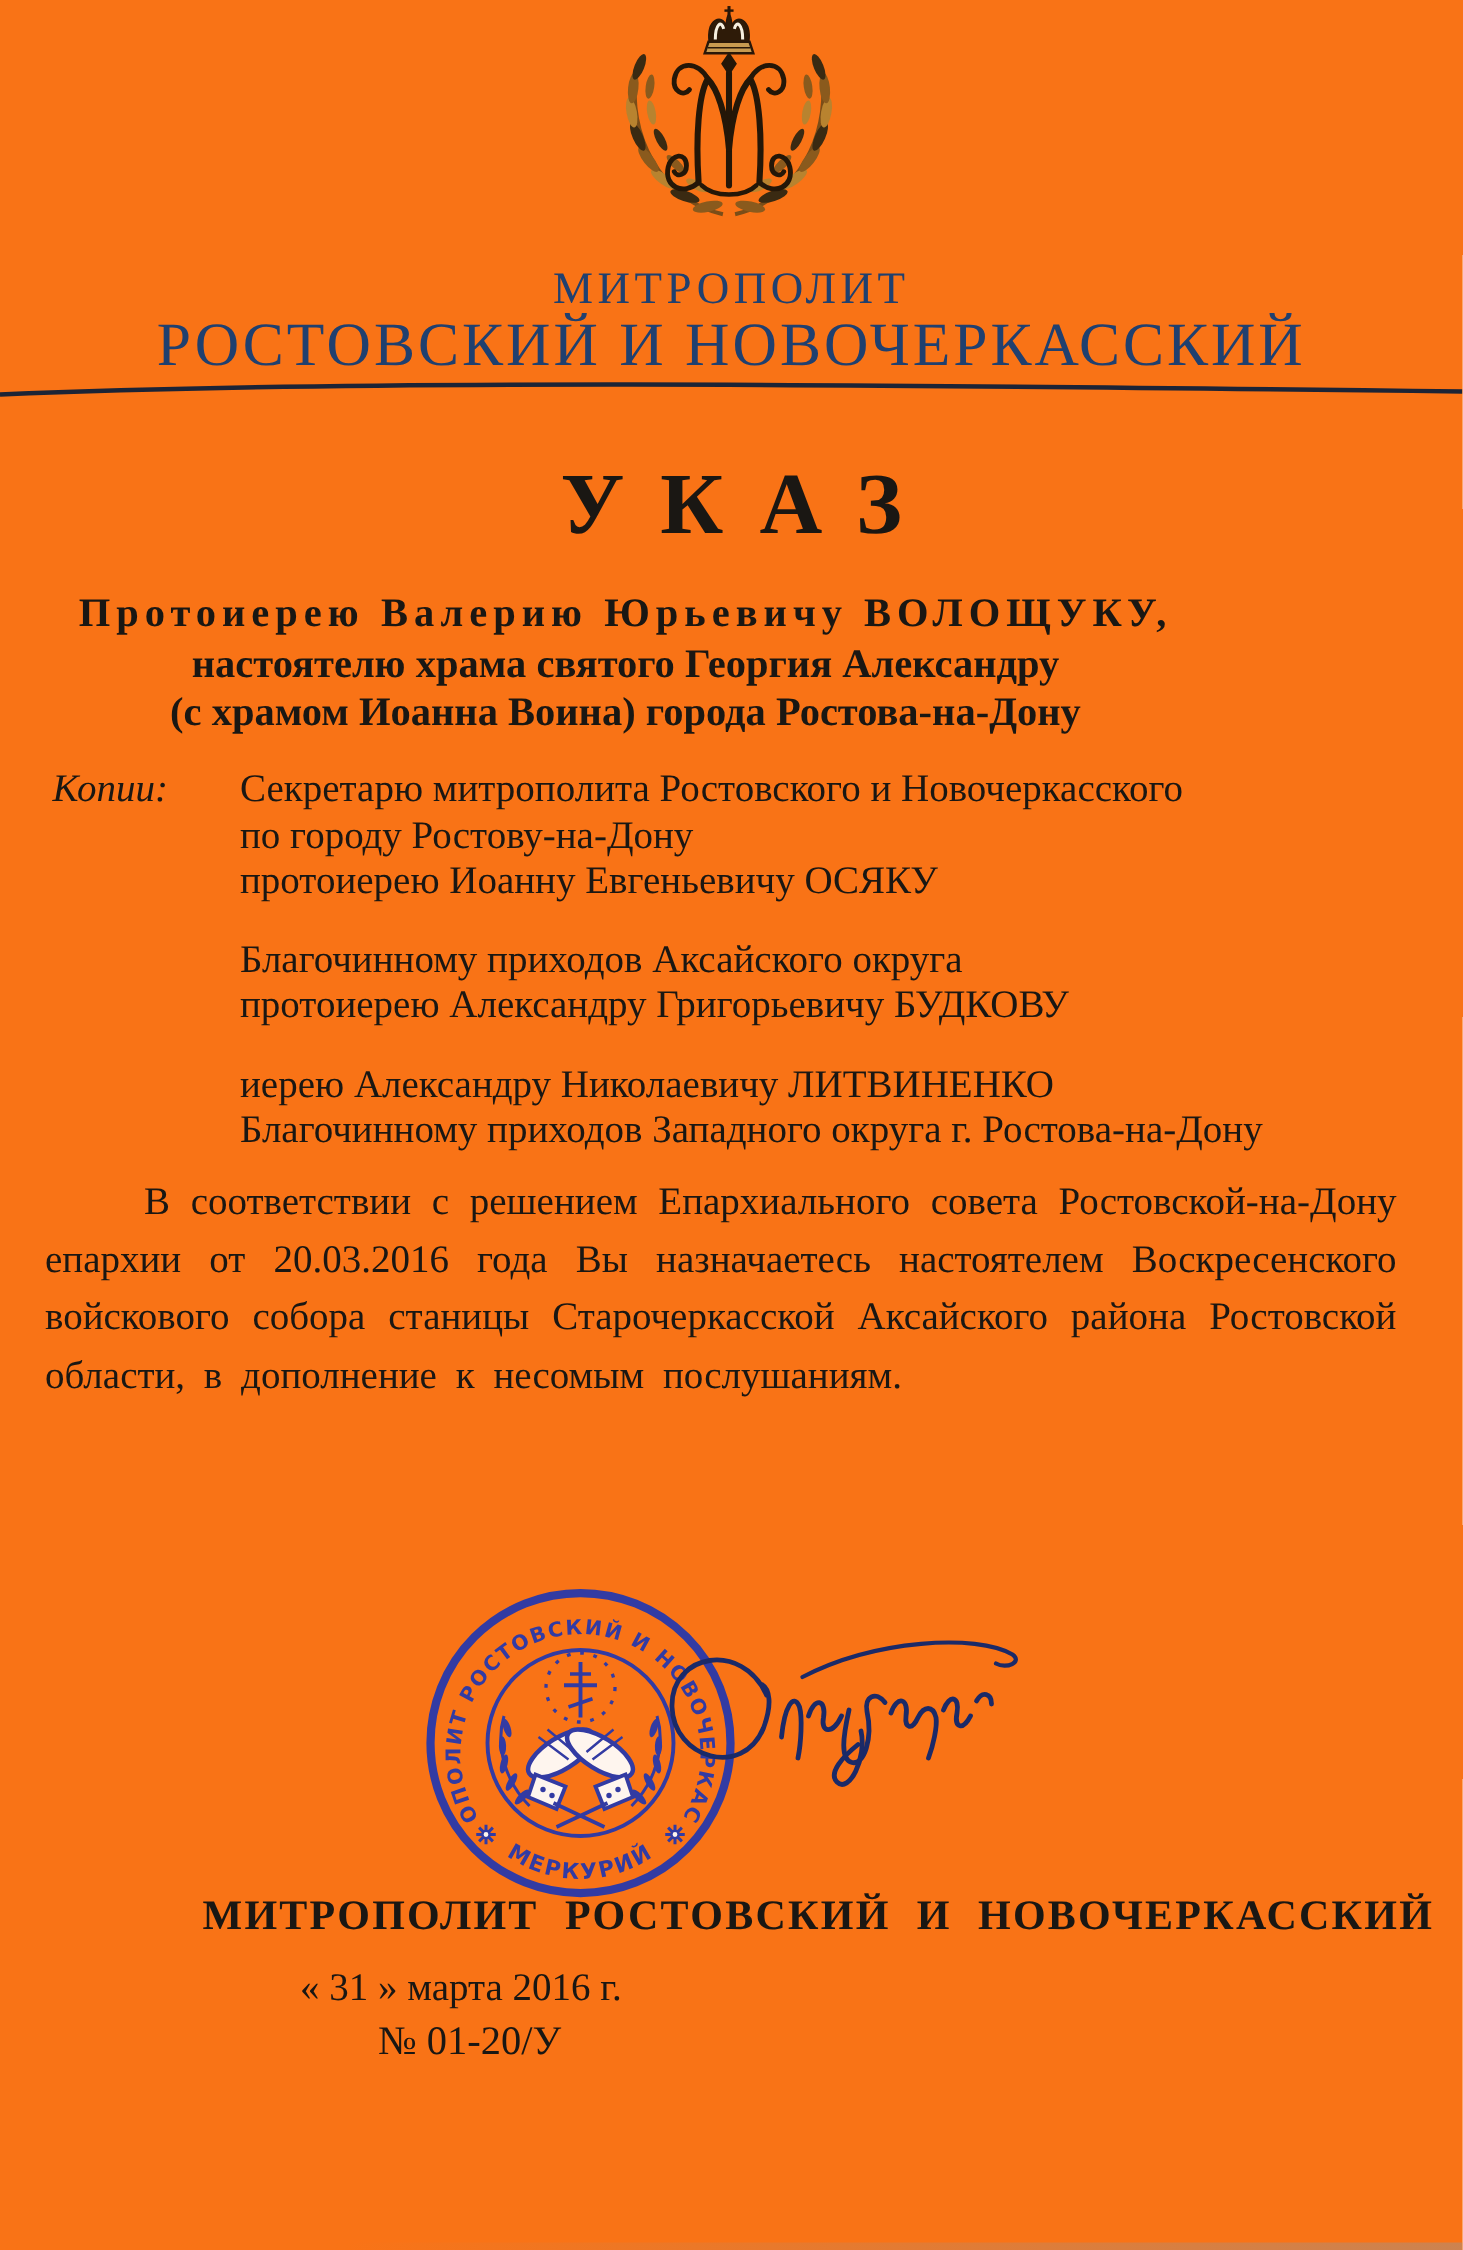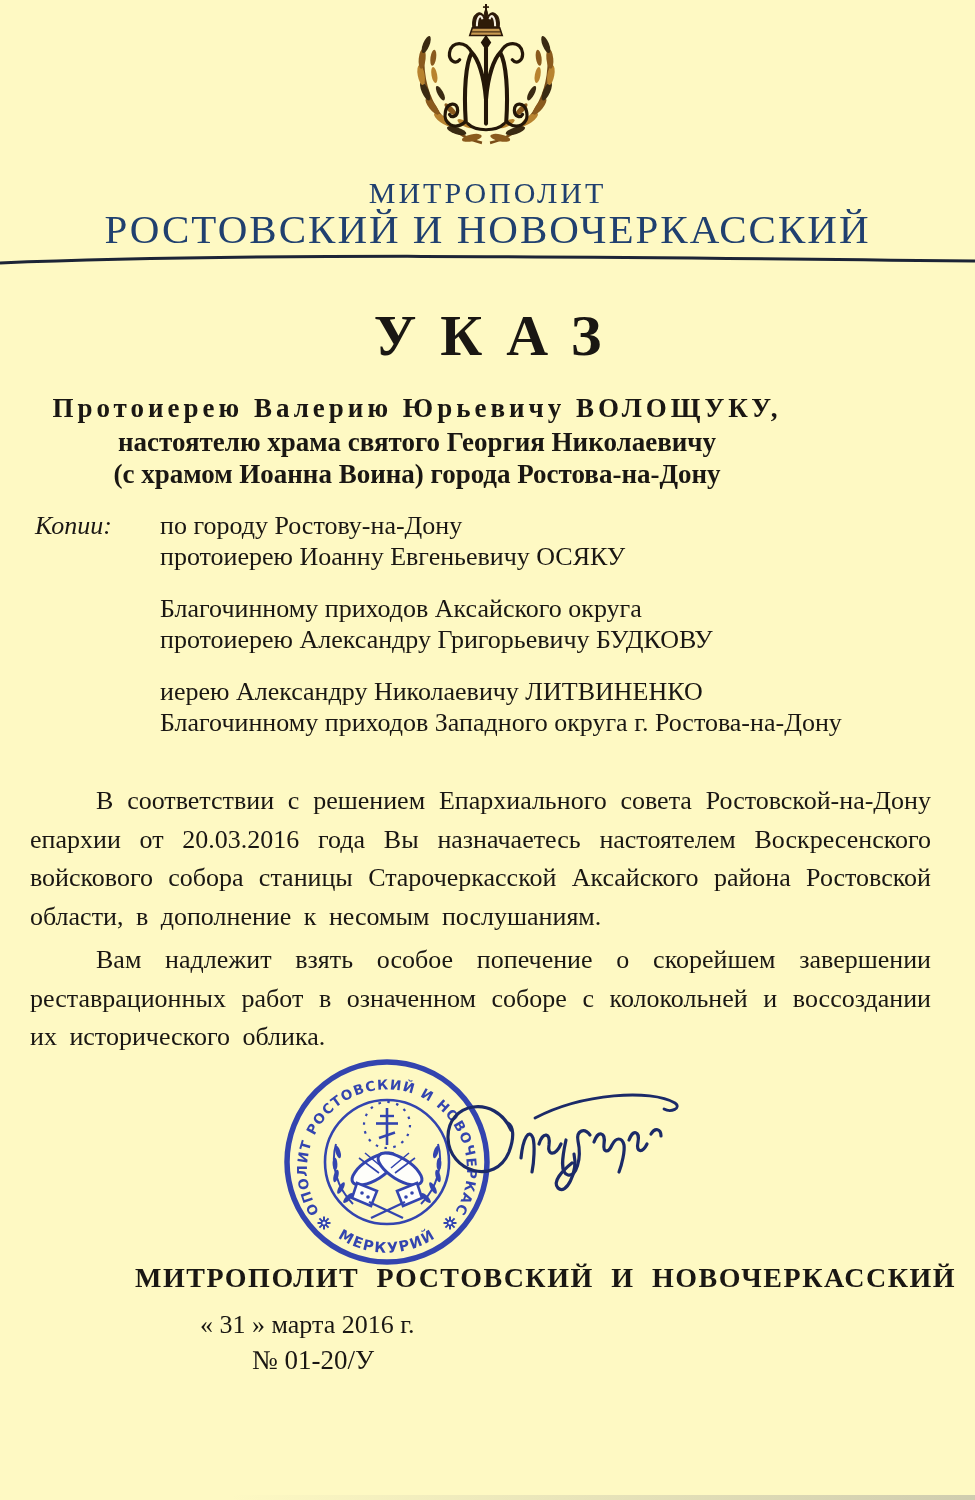--- a/index.html
+++ b/index.html
@@ -3,21 +3,21 @@
 <meta charset="utf-8">
 <style>
   html,body{margin:0;padding:0;}
   body{
     width:975px;height:1500px;
     background:#ffffff;
     font-family:"Liberation Serif","DejaVu Serif",serif;
     color:#1a1713;
     overflow:hidden;
   }
-  .page{position:relative;width:975px;height:1500px;background:#fef9c3;}
+  .page{position:relative;width:975px;height:1500px;background:#f97316;}
 
   
   .emblem{position:absolute;left:384px;top:2px;width:204px;height:152px;}
 
   
   .letterhead{position:absolute;left:0;top:176px;width:975px;text-align:center;color:#20406f;}
   .letterhead .l1{font-size:30px;letter-spacing:3px;line-height:34px;}
   .letterhead .l2{font-size:41px;letter-spacing:2px;line-height:38px;}
   .rule{position:absolute;left:0;top:248px;width:975px;height:26px;}
 
@@ -126,43 +126,43 @@
   <svg class="rule" viewBox="0 0 975 26" preserveAspectRatio="none">
     <path d="M0,15 C240,5 560,8 975,13" stroke="#1c2436" stroke-width="3" fill="none"></path>
   </svg>
 
   <div class="title">
     <span>УКАЗ</span>
   </div>
 
   <div class="addressee">
     <div class="a1">Протоиерею Валерию Юрьевичу ВОЛОЩУКУ,</div>
-    <div>настоятелю храма святого Георгия Николаевичу</div>
+    <div>настоятелю храма святого Георгия Александру</div>
     <div>(с храмом Иоанна Воина) города Ростова-на-Дону</div>
   </div>
 
   <div class="copies-label">Копии:</div>
   <div class="copies">
     <div class="block">
+      <div class="line">Секретарю митрополита Ростовского и Новочеркасского</div>
       <div class="line">по городу Ростову-на-Дону</div>
       <div class="line">протоиерею Иоанну Евгеньевичу ОСЯКУ</div>
     </div>
     <div class="block">
       <div class="line">Благочинному приходов Аксайского округа</div>
       <div class="line">протоиерею Александру Григорьевичу БУДКОВУ</div>
     </div>
     <div class="block">
       <div class="line">иерею Александру Николаевичу ЛИТВИНЕНКО</div>
       <div class="line">Благочинному приходов Западного округа г. Ростова-на-Дону</div>
     </div>
   </div>
 
   <div class="body-text">
     <p>В соответствии с решением Епархиального совета Ростовской-на-Дону епархии от 20.03.2016 года Вы назначаетесь настоятелем Воскресенского войскового собора станицы Старочеркасской Аксайского района Ростовской области, в дополнение к несомым послушаниям.</p>
-    <p>Вам надлежит взять особое попечение о скорейшем завершении реставрационных работ в означенном соборе с колокольней и воссоздании их исторического облика.</p>
   </div>
 
   <svg class="stamp" viewBox="0 0 220 220">
     <defs>
       <path id="arcTop" d="M44.6,163.5 A80,80 0 1 1 175.4,163.5" fill="none"></path>
       <path id="arcBottom" d="M57.8,183 A86,86 0 0 0 162.2,183" fill="none"></path>
     </defs>
     <g stroke="#2437ae" fill="none">
       <circle cx="110" cy="110" r="100" stroke-width="5.5"></circle>
       <circle cx="110" cy="110" r="62" stroke-width="2.6"></circle>

